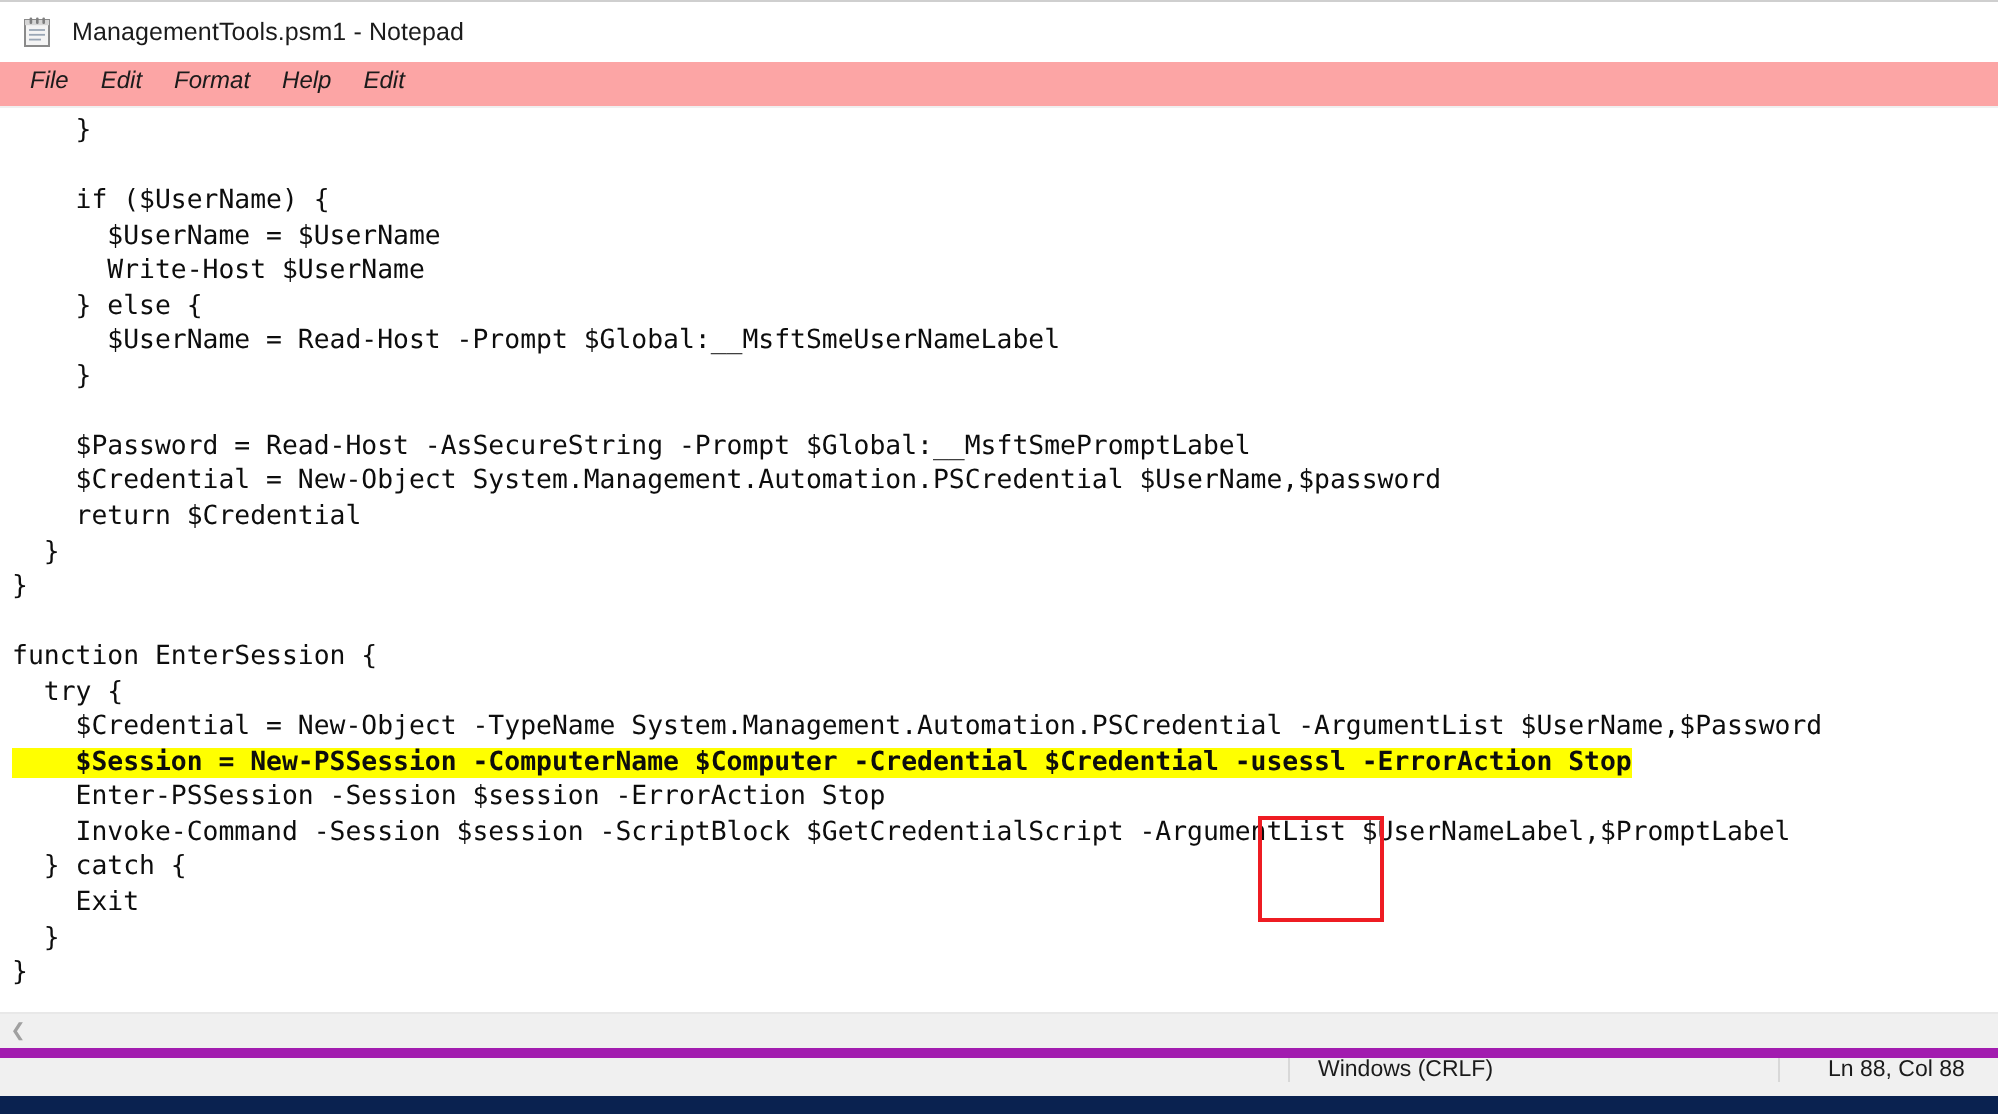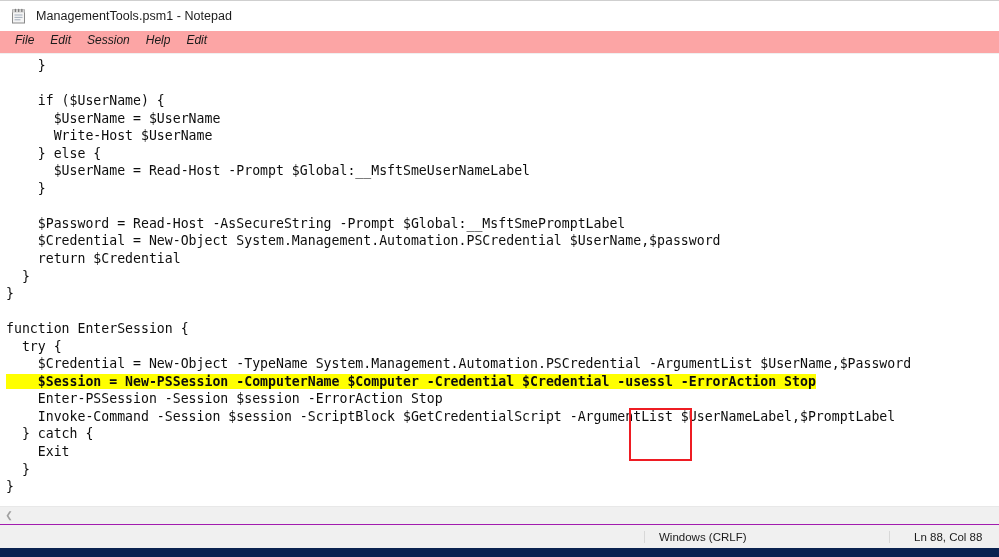--- a/index.html
+++ b/index.html
@@ -128,23 +128,23 @@
     line-height: 1;
   }
   .hscroll-track {
     flex: 1 1 auto;
     background: #f0f0f0;
   }
   
   .statusbar {
     height: 24px;
     background: #f0f0f0;
-    border-top: 1px solid #a21caf;
-    display: flex;
-    align-items: center;
+    border-top: 5px solid #a21caf;
+    display: flex;
+    align-items: flex-start;
     font-size: 11.5px;
     color: #1b1b1b;
     flex: 0 0 auto;
     box-sizing: border-box;
   }
   .sb-spacer { flex: 1 1 auto; }
   .sb-cell {
     display: flex;
     align-items: center;
     border-left: 1px solid #d8d8d8;
@@ -176,21 +176,21 @@
         <rect x="8" y="0.8" width="1.3" height="3.2" rx="0.6" fill="#7e7e7e"></rect>
         <rect x="11.2" y="0.8" width="1.3" height="3.2" rx="0.6" fill="#7e7e7e"></rect>
       </svg>
     </span>
     <span class="title-text">ManagementTools.psm1 - Notepad</span>
   </div>
 
   <div class="menubar">
     <div class="menu-item">File</div>
     <div class="menu-item">Edit</div>
-    <div class="menu-item">Session</div>
+    <div class="menu-item">Format</div>
     <div class="menu-item">Help</div>
     <div class="menu-item">Edit</div>
   </div>
 
   <div class="editor">
     <pre class="code"><span>    }
 
     if ($UserName) {
       $UserName = $UserName
       Write-Host $UserName

